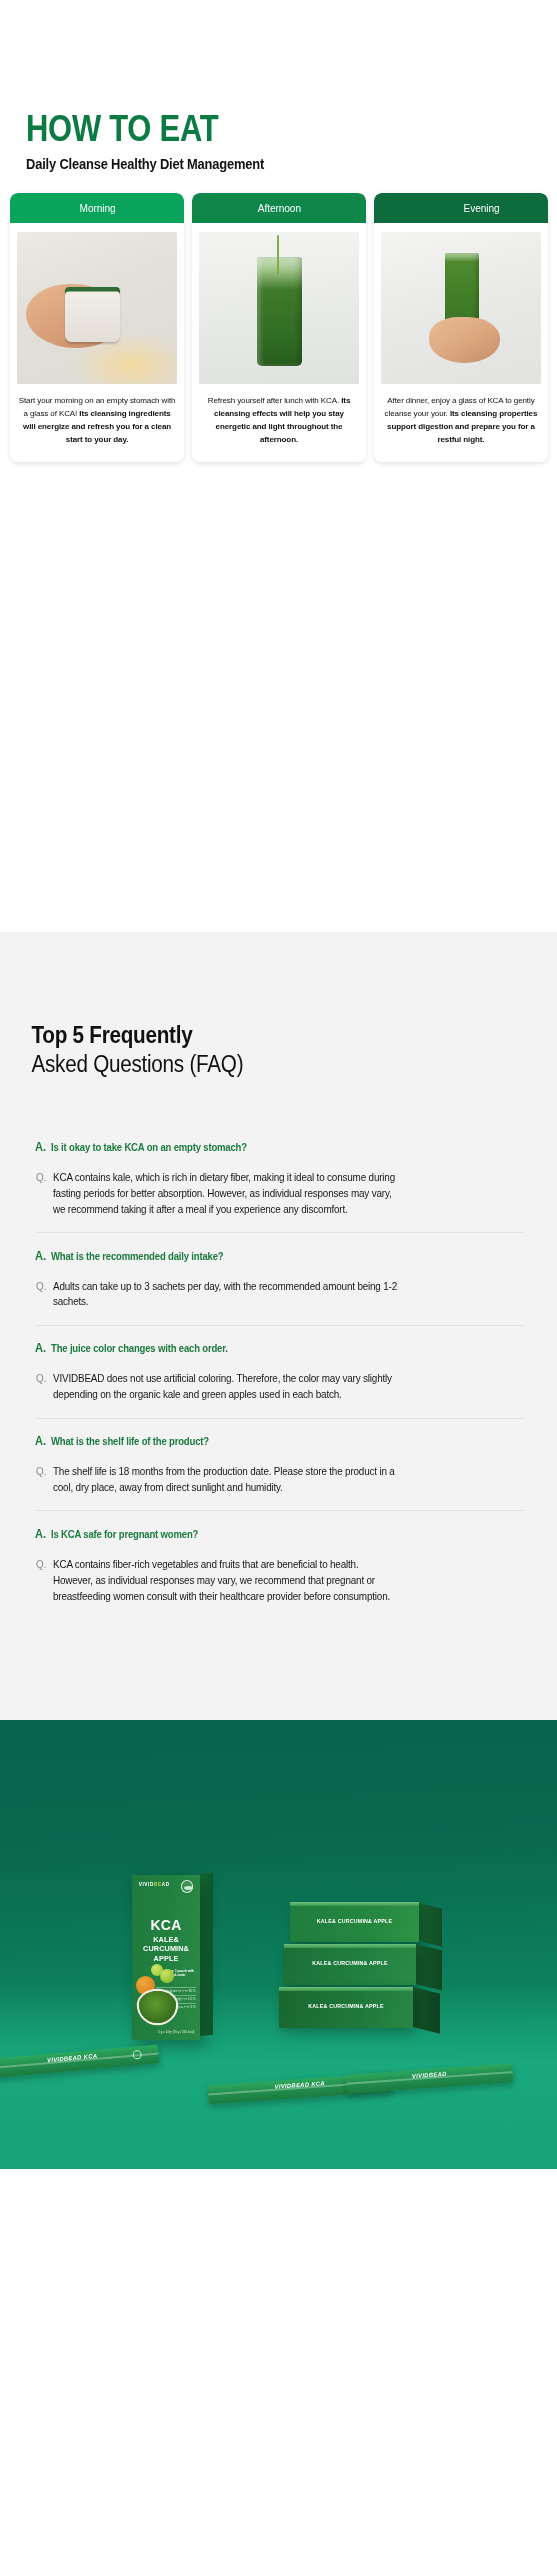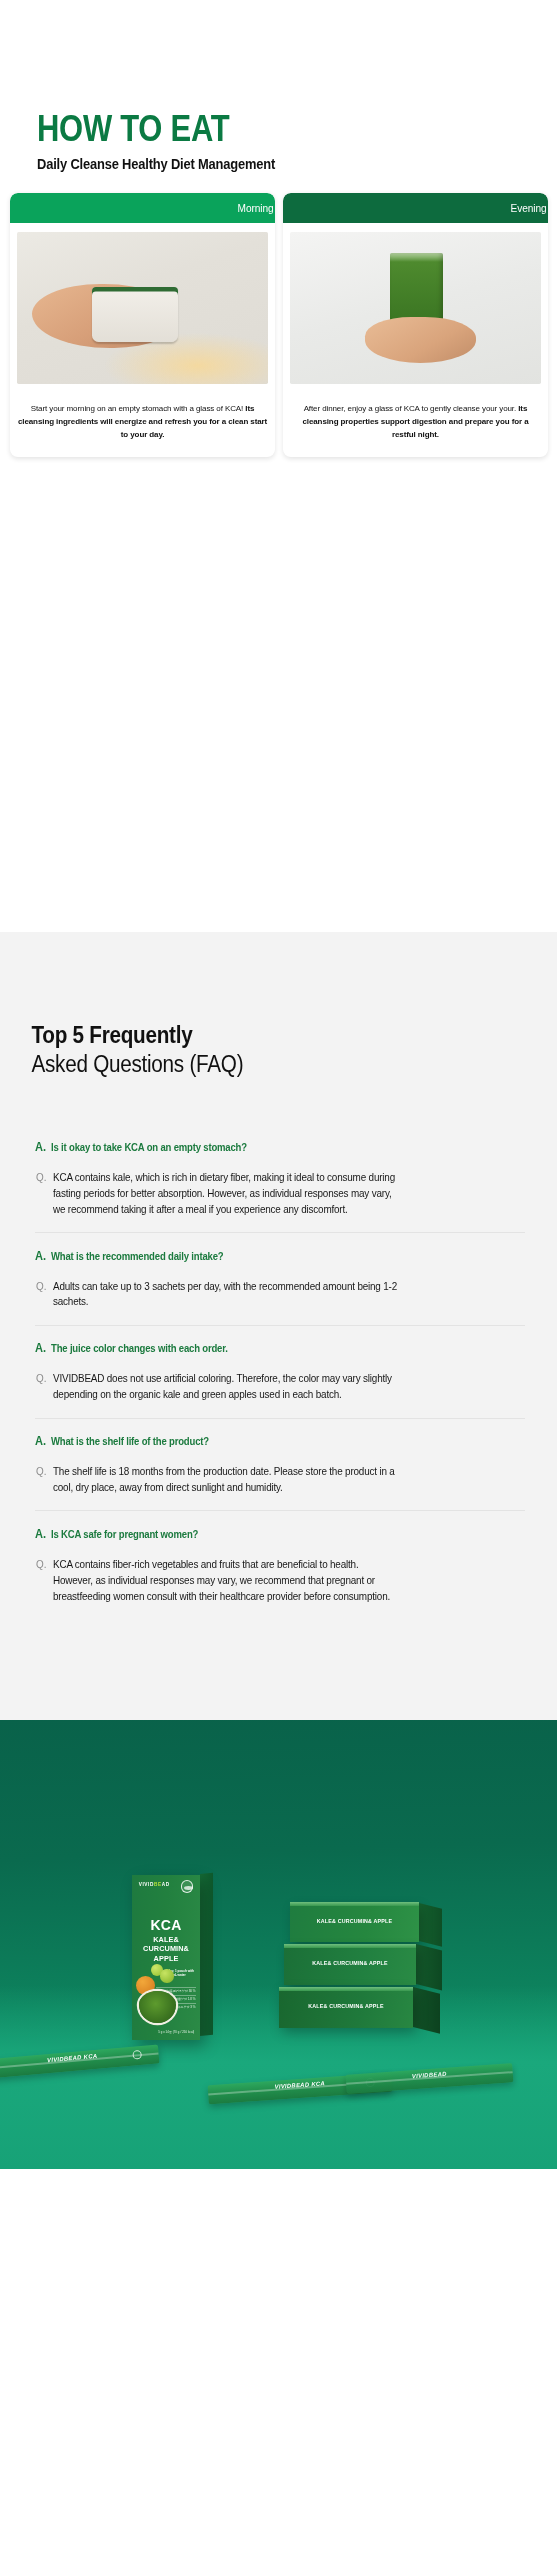--- a/index.html
+++ b/index.html
@@ -21,21 +21,21 @@
 
   
   .sec-howto {
     position: relative;
     width: 558px;
     height: 932px;
     background: #ffffff;
     padding-top: 112px;
   }
 
-  .title-wrap { padding-left: 37px; }
+  .title-wrap { padding-left: 26px; }
 
   .main-title {
     font-size: 36px;
     line-height: 0.95;
     font-weight: 700;
     letter-spacing: -0.3px;
     color: #0B7A43;
     font-family: "Liberation Sans Narrow", "Liberation Sans", sans-serif;
     transform: scaleX(0.86);
     transform-origin: left center;
@@ -84,21 +84,21 @@
     border-radius: 7.8px;
     box-shadow: 0 1.1px 5.6px rgba(0,0,0,0.11);
     overflow: hidden;
     padding-bottom: 14.5px;
     min-width: 0;
   }
   .card-head {
     height: 30px;
     display: flex;
     align-items: center;
-    justify-content: flex-end;
+    justify-content: center;
     border-radius: 7.8px 7.8px 0 0;
   }
   .card-head-label {
     color: #ffffff;
     font-size: 11px;
     letter-spacing: -0.1px;
     transform: scaleX(0.92);
   }
   .card-photo {
     margin: 9px 6.7px 0 6.7px;
@@ -146,21 +146,21 @@
     background: linear-gradient(180deg,#b9d8a4 0%,#4e8a2e 10%,#3d7824 70%,#356a20 100%);
     box-shadow: inset -2.2px 0 4.5px rgba(0,0,0,.2);
   }
   .ph3::after {
     content:""; position:absolute; left:30%; top:56%; width:44%; height:30%;
     border-radius:42% 46% 50% 50%;
     background: linear-gradient(150deg,#e9bc96 0%,#d9a47c 60%,#c18d68 100%);
   }
 
   .card-body {
-    margin-top: 19px;
+    margin-top: 11px;
     padding: 0 7.8px;
     text-align: center;
     font-size: 8px;
     line-height: 1.62;
     color: #111111;
     letter-spacing: -0.1px;
   }
   .card-body .b { font-weight: 700; }
 
   
@@ -375,20 +375,30 @@
         <div class="card-head" style="background:#0AA35B;">
           <span class="card-head-label">Morning</span>
         </div>
         <div class="card-photo ph1"></div>
         <div class="card-body">
           <span>Start your morning on an empty stomach with a glass of KCA!</span>
           <span class="b">Its cleansing ingredients will energize and refresh you for a clean start to your day.</span>
         </div>
       </div>
 
+      <div class="card">
+        <div class="card-head" style="background:#10874A;">
+          <span class="card-head-label">Afternoon</span>
+        </div>
+        <div class="card-photo ph2"></div>
+        <div class="card-body">
+          <span>Refresh yourself after lunch with KCA.</span>
+          <span class="b">Its cleansing effects will help you stay energetic and light throughout the afternoon.</span>
+        </div>
+      </div>
 
       <div class="card">
         <div class="card-head" style="background:#0D6B3E;padding-left:42px;">
           <span class="card-head-label">Evening</span>
         </div>
         <div class="card-photo ph3"></div>
         <div class="card-body">
           <span>After dinner, enjoy a glass of KCA to gently cleanse your your.</span>
           <span class="b">Its cleansing properties support digestion and prepare you for a restful night.</span>
         </div>

